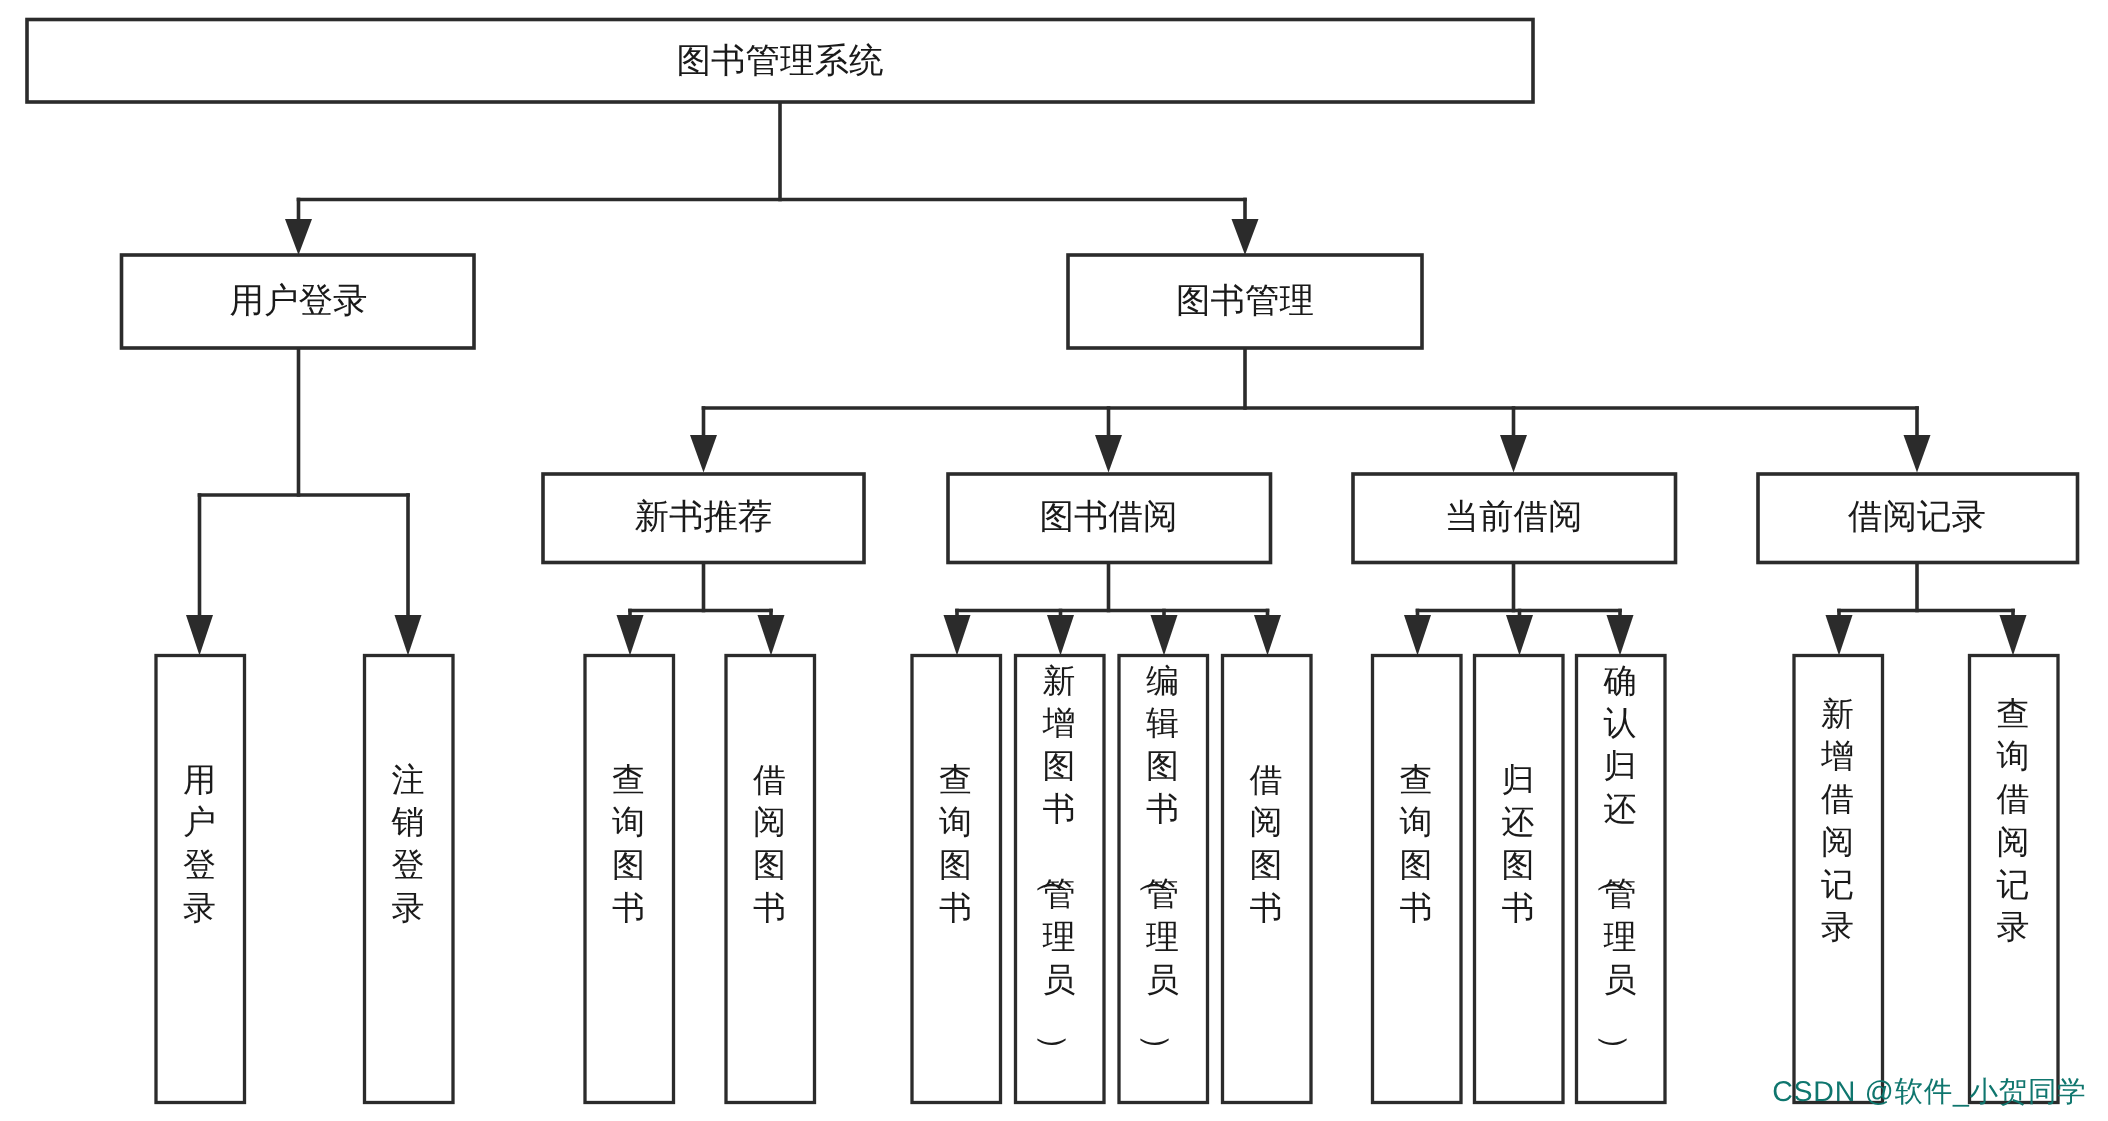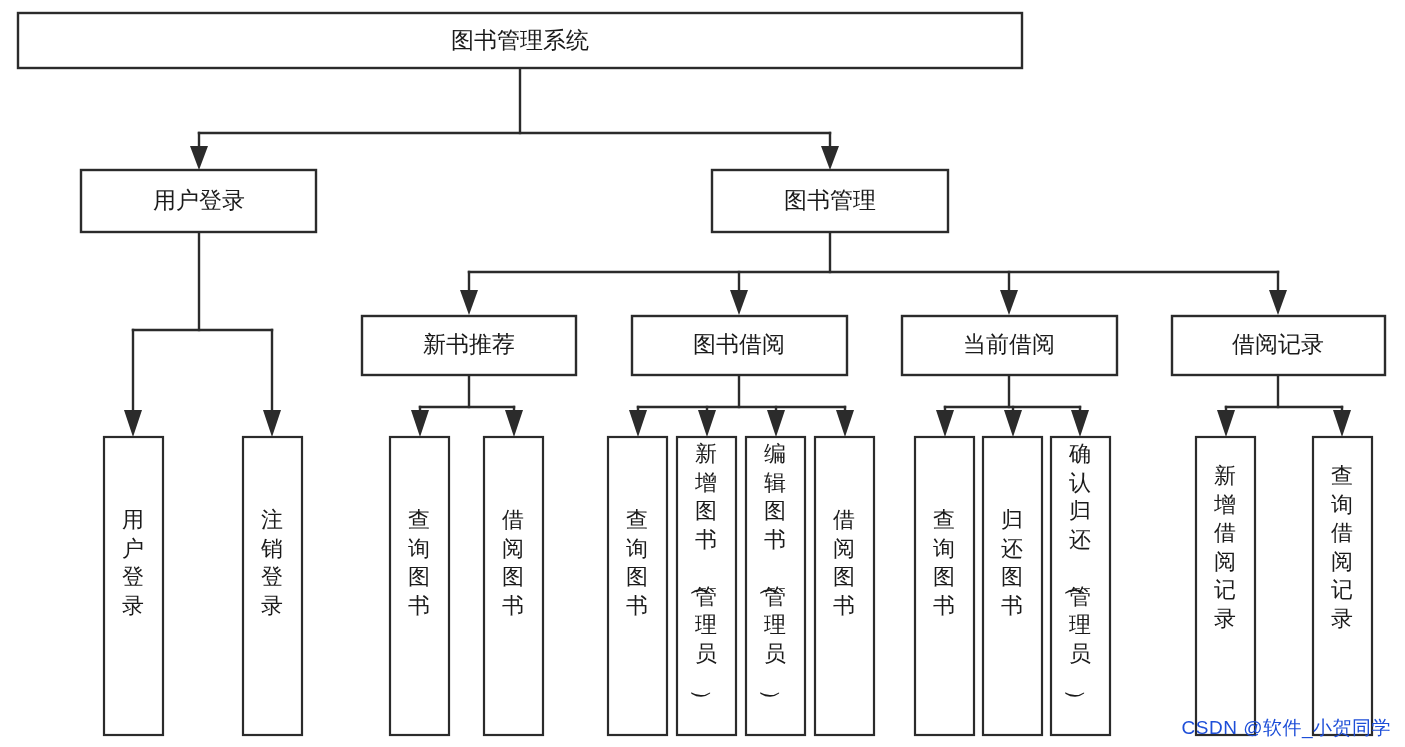--- a/index.html
+++ b/index.html
@@ -58,21 +58,21 @@
     font-size: 22px;
     fill: #1a1a1a;
     text-anchor: middle;
   }
   .watermark {
     position: absolute;
     right: 14px;
     bottom: 6px;
     font-family: "Liberation Sans", "DejaVu Sans", sans-serif;
     font-size: 19px;
-    color: #1d4ed8;
+    color: #0f766e;
     letter-spacing: 0.5px;
     white-space: nowrap;
     user-select: none;
   }
 </style>
 </head>
 <body>
 
 <div id="diagram-root">
 

